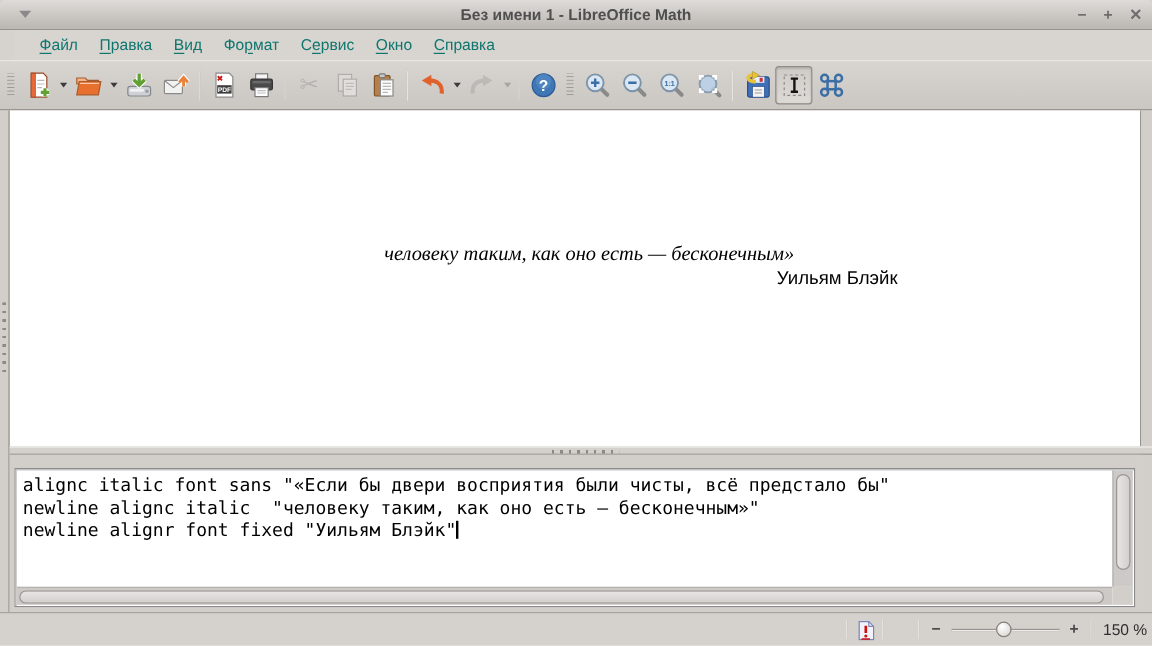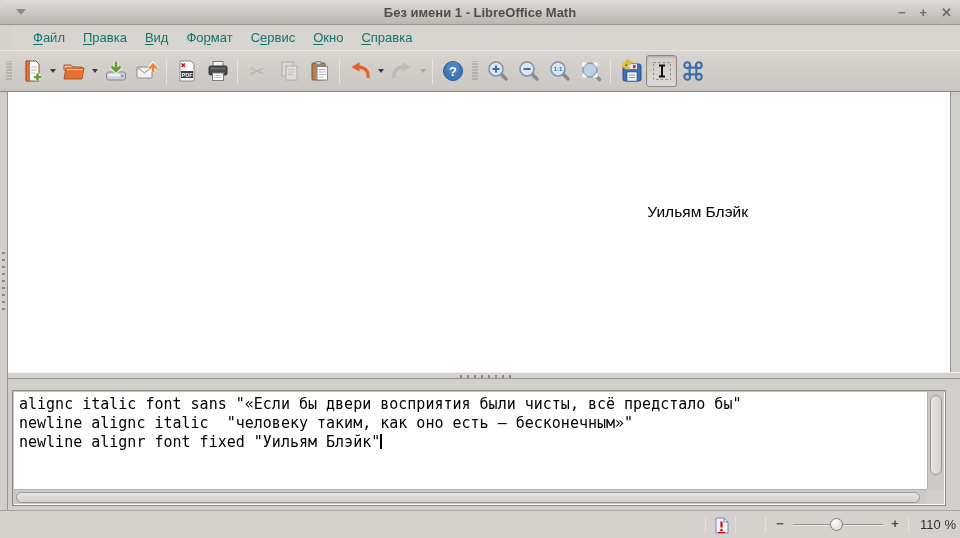--- a/index.html
+++ b/index.html
@@ -277,20 +277,21 @@
       <circle cx="6.2" cy="6.2" r="2.9" fill="none" stroke="#3a6ea5" stroke-width="2.1"></circle>
       <circle cx="17.8" cy="6.2" r="2.9" fill="none" stroke="#3a6ea5" stroke-width="2.1"></circle>
       <circle cx="6.2" cy="17.8" r="2.9" fill="none" stroke="#3a6ea5" stroke-width="2.1"></circle>
       <circle cx="17.8" cy="17.8" r="2.9" fill="none" stroke="#3a6ea5" stroke-width="2.1"></circle>
     </svg>
   </div>
 </div>
 
 <div class="doc-area">
   <div class="formula">
+    <div class="f-line2">человеку таким, как оно есть — бесконечным»</div>
     <div class="f-line3">Уильям Блэйк</div>
   </div>
 </div>
 
 <div class="left-strip">
   <div class="vhandle"></div>
 </div>
 <div class="doc-right-margin"></div>
 
 <div class="hsplit">
@@ -323,14 +324,14 @@
   </div>
   <div class="ssep" style="left:735px"></div>
   <div class="ssep" style="left:765px"></div>
 
   <div class="zoom-minus">−</div>
   <div class="zoom-track"></div>
   <div class="zoom-knob"></div>
   <div class="zoom-plus">+</div>
 
   <div class="ssep" style="left:908px"></div>
-  <div class="zoom-label">110 %</div>
+  <div class="zoom-label">150 %</div>
 </div>
 
 </body></html>

